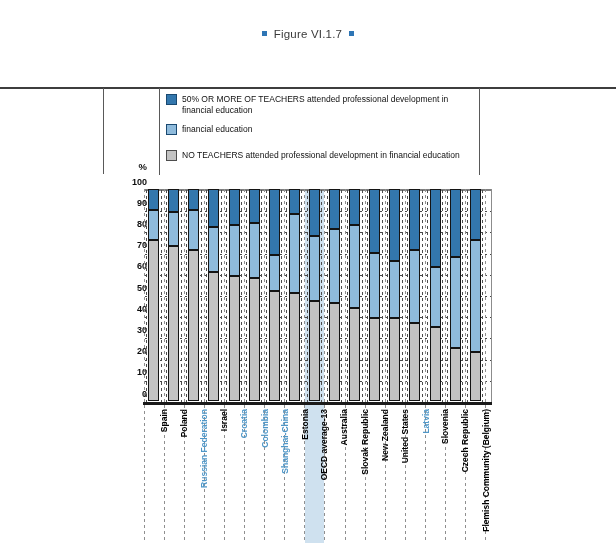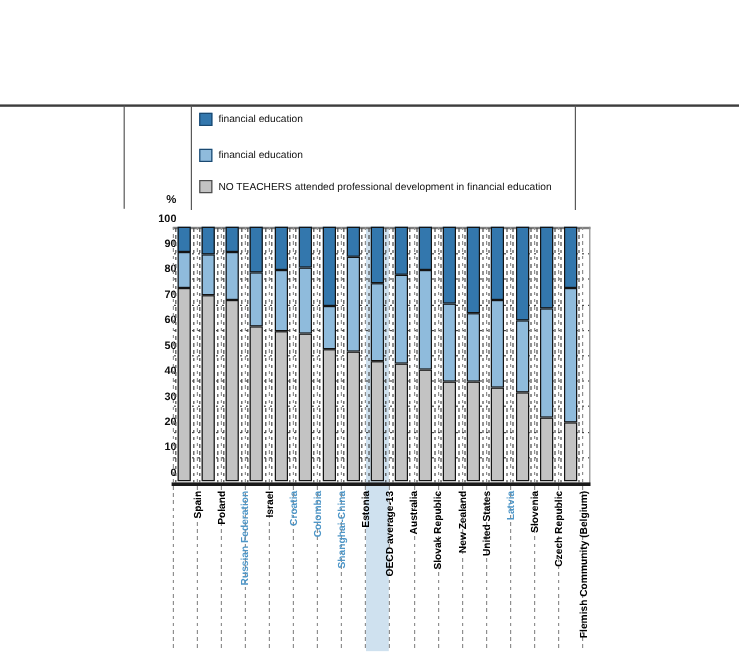--- a/index.html
+++ b/index.html
@@ -27,29 +27,31 @@
   .vdash-gray{width:1px;background:repeating-linear-gradient(180deg,#8f8f8f 0 3px,transparent 3px 6px);}
   .vdash-dark{width:1px;background:repeating-linear-gradient(180deg,#4c4c4c 0 3px,transparent 3px 6px);}
   .bar{box-sizing:border-box;}
   .seg{box-sizing:border-box;border:1px solid #141414;width:100%;}
 </style>
 </head>
 <body>
 
 <div id="page">
 
+  <div class="abs fig-label"><span class="fig-sq"></span><span>Figure VI.1.7</span><span class="fig-sq"></span></div>
 
   <div class="abs top-rule"></div>
   <div class="abs vline" style="left:103px;top:88px;height:86px;"></div>
   <div class="abs vline" style="left:159px;top:88px;height:87px;"></div>
   <div class="abs vline" style="left:479px;top:88px;height:87px;"></div>
 
   <div class="abs legend-item" style="left:166px;top:94px;width:310px;">
     <span class="swatch" style="background:#3377ad;"></span>
     <div class="legend-text">
+      <div>50% OR MORE OF TEACHERS attended professional development in</div>
       <div>financial education</div>
     </div>
   </div>
   <div class="abs legend-item" style="left:166px;top:124px;width:310px;">
     <span class="swatch" style="background:#8fbbdc;"></span>
     <div class="legend-text">
       <div>financial education</div>
     </div>
   </div>
   <div class="abs legend-item" style="left:166px;top:150px;width:320px;">

